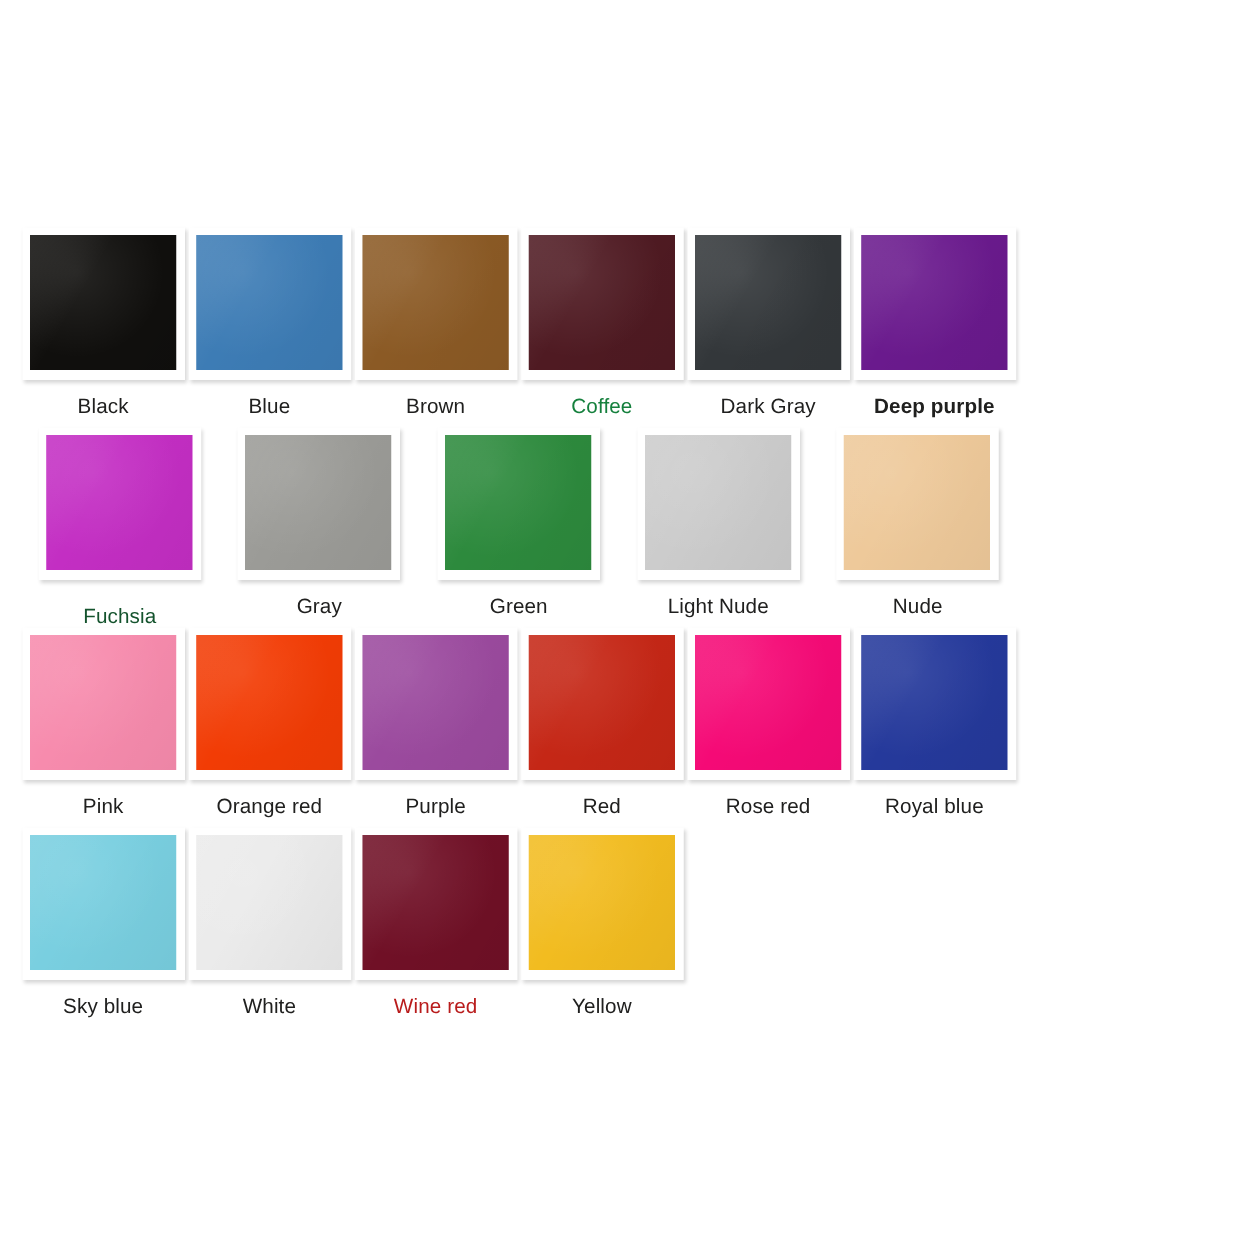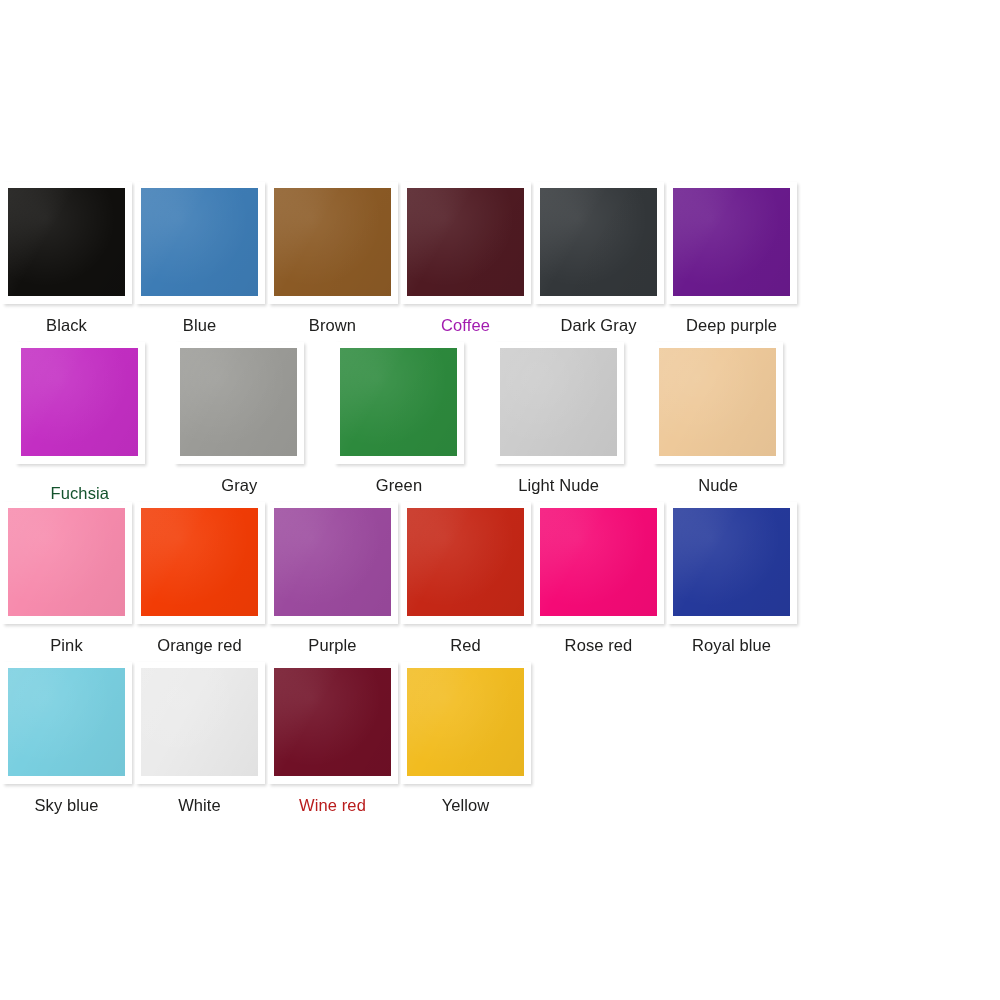--- a/index.html
+++ b/index.html
@@ -9,21 +9,21 @@
   body {
     width: 1000px;
     height: 1000px;
     background: #ffffff;
     font-family: "Liberation Sans", "DejaVu Sans", sans-serif;
     overflow: hidden;
   }
 
   #swatch-grid {
     position: absolute;
-    left: 0;
+    left: 16px;
     top: 182px;
     width: 798px;
   }
 
   .swatch-row {
     display: flex;
     flex-direction: row;
     height: 160px;
   }
 
@@ -98,33 +98,33 @@
       <div class="swatch-cell">
         <div class="swatch-card">
           <div class="swatch-color" style="background: rgb(139, 90, 37);"></div>
         </div>
         <div class="swatch-label" style="color: rgb(32, 32, 31);">Brown</div>
       </div>
       <div class="swatch-cell">
         <div class="swatch-card">
           <div class="swatch-color" style="background: rgb(79, 26, 34);"></div>
         </div>
-        <div class="swatch-label" style="color: #a21caf;">Coffee</div>
+        <div class="swatch-label" style="color: #15803d;">Coffee</div>
       </div>
       <div class="swatch-cell">
         <div class="swatch-card">
           <div class="swatch-color" style="background: rgb(51, 55, 58);"></div>
         </div>
         <div class="swatch-label" style="color: rgb(32, 32, 31);">Dark Gray</div>
       </div>
       <div class="swatch-cell">
         <div class="swatch-card">
           <div class="swatch-color" style="background: rgb(106, 26, 141);"></div>
         </div>
-        <div class="swatch-label" style="color: rgb(32, 32, 31);">Deep purple</div>
+        <div class="swatch-label" style="color: rgb(32, 32, 31); font-weight: bold;">Deep purple</div>
       </div>
     </div>
     <div class="swatch-row">
       <div class="swatch-cell">
         <div class="swatch-card">
           <div class="swatch-color" style="background: rgb(195, 46, 195);"></div>
         </div>
         <div class="swatch-label" style="color: #14532d; margin-top: 21px;">Fuchsia</div>
       </div>
       <div class="swatch-cell">

